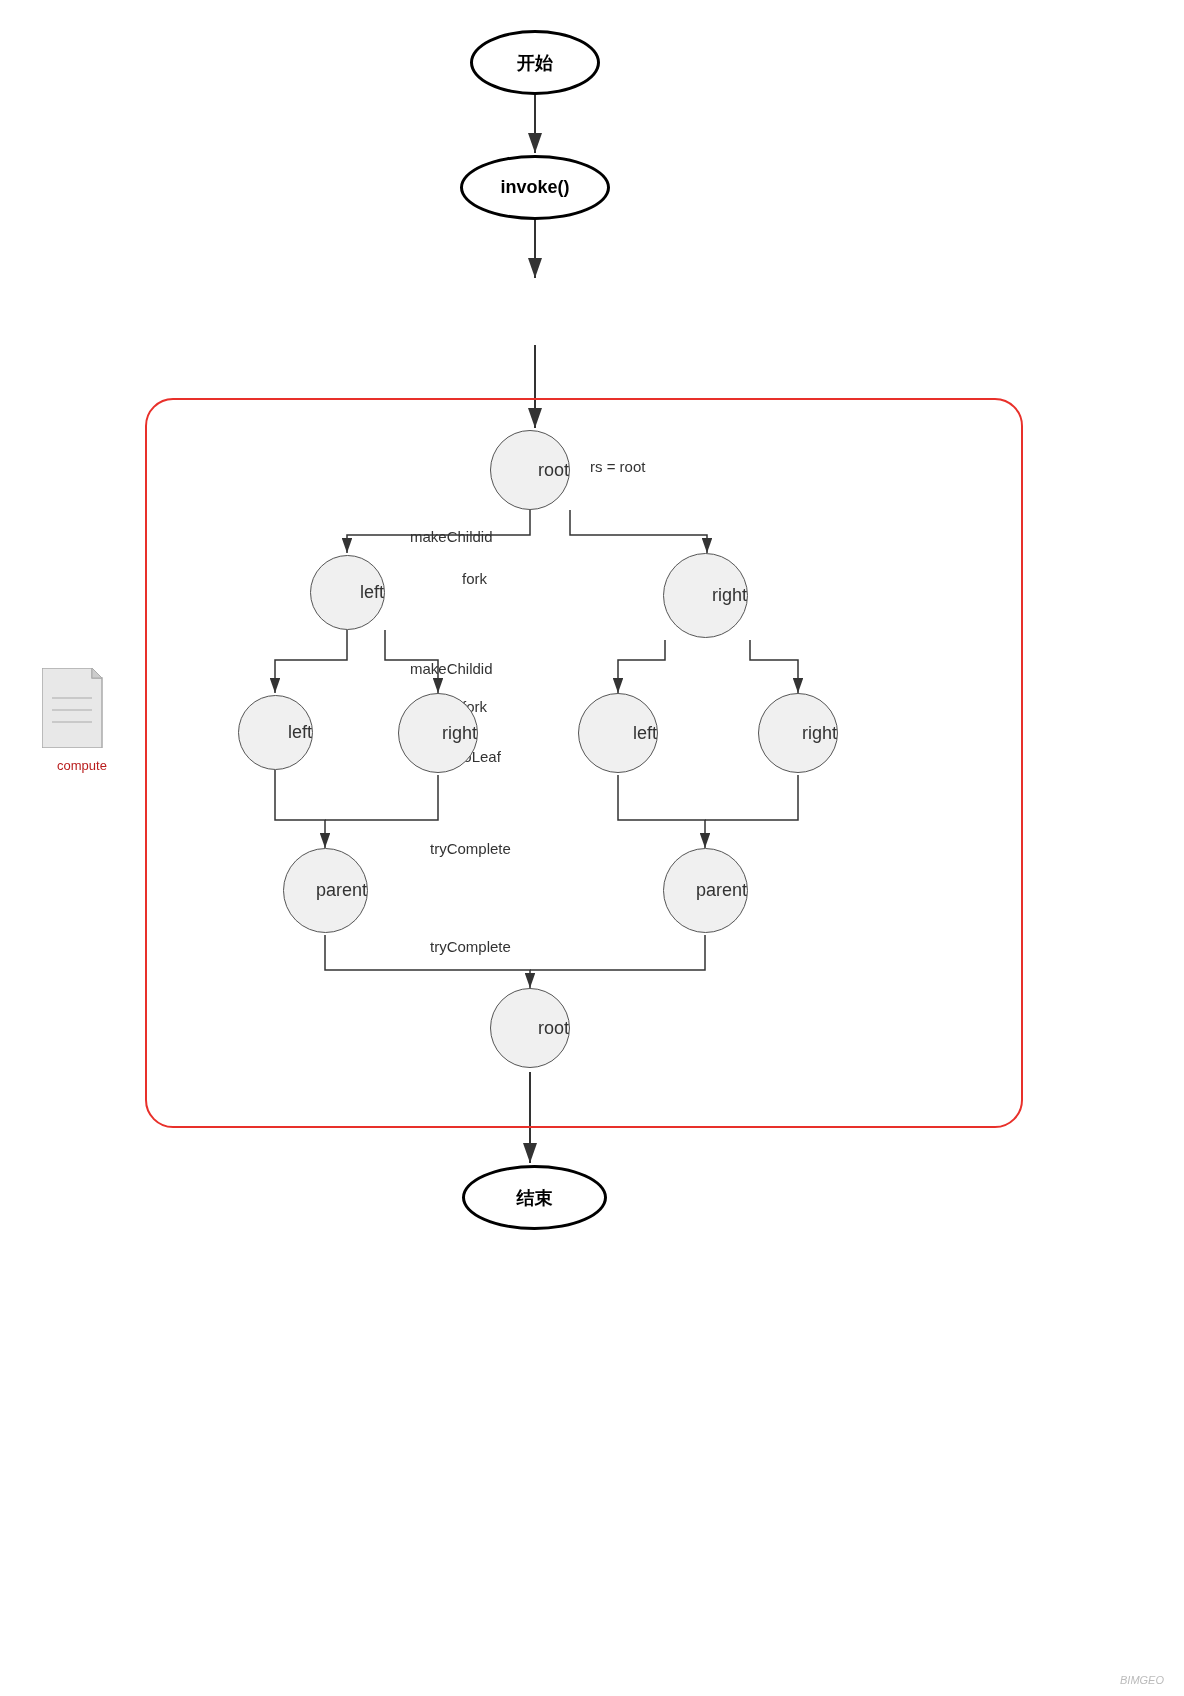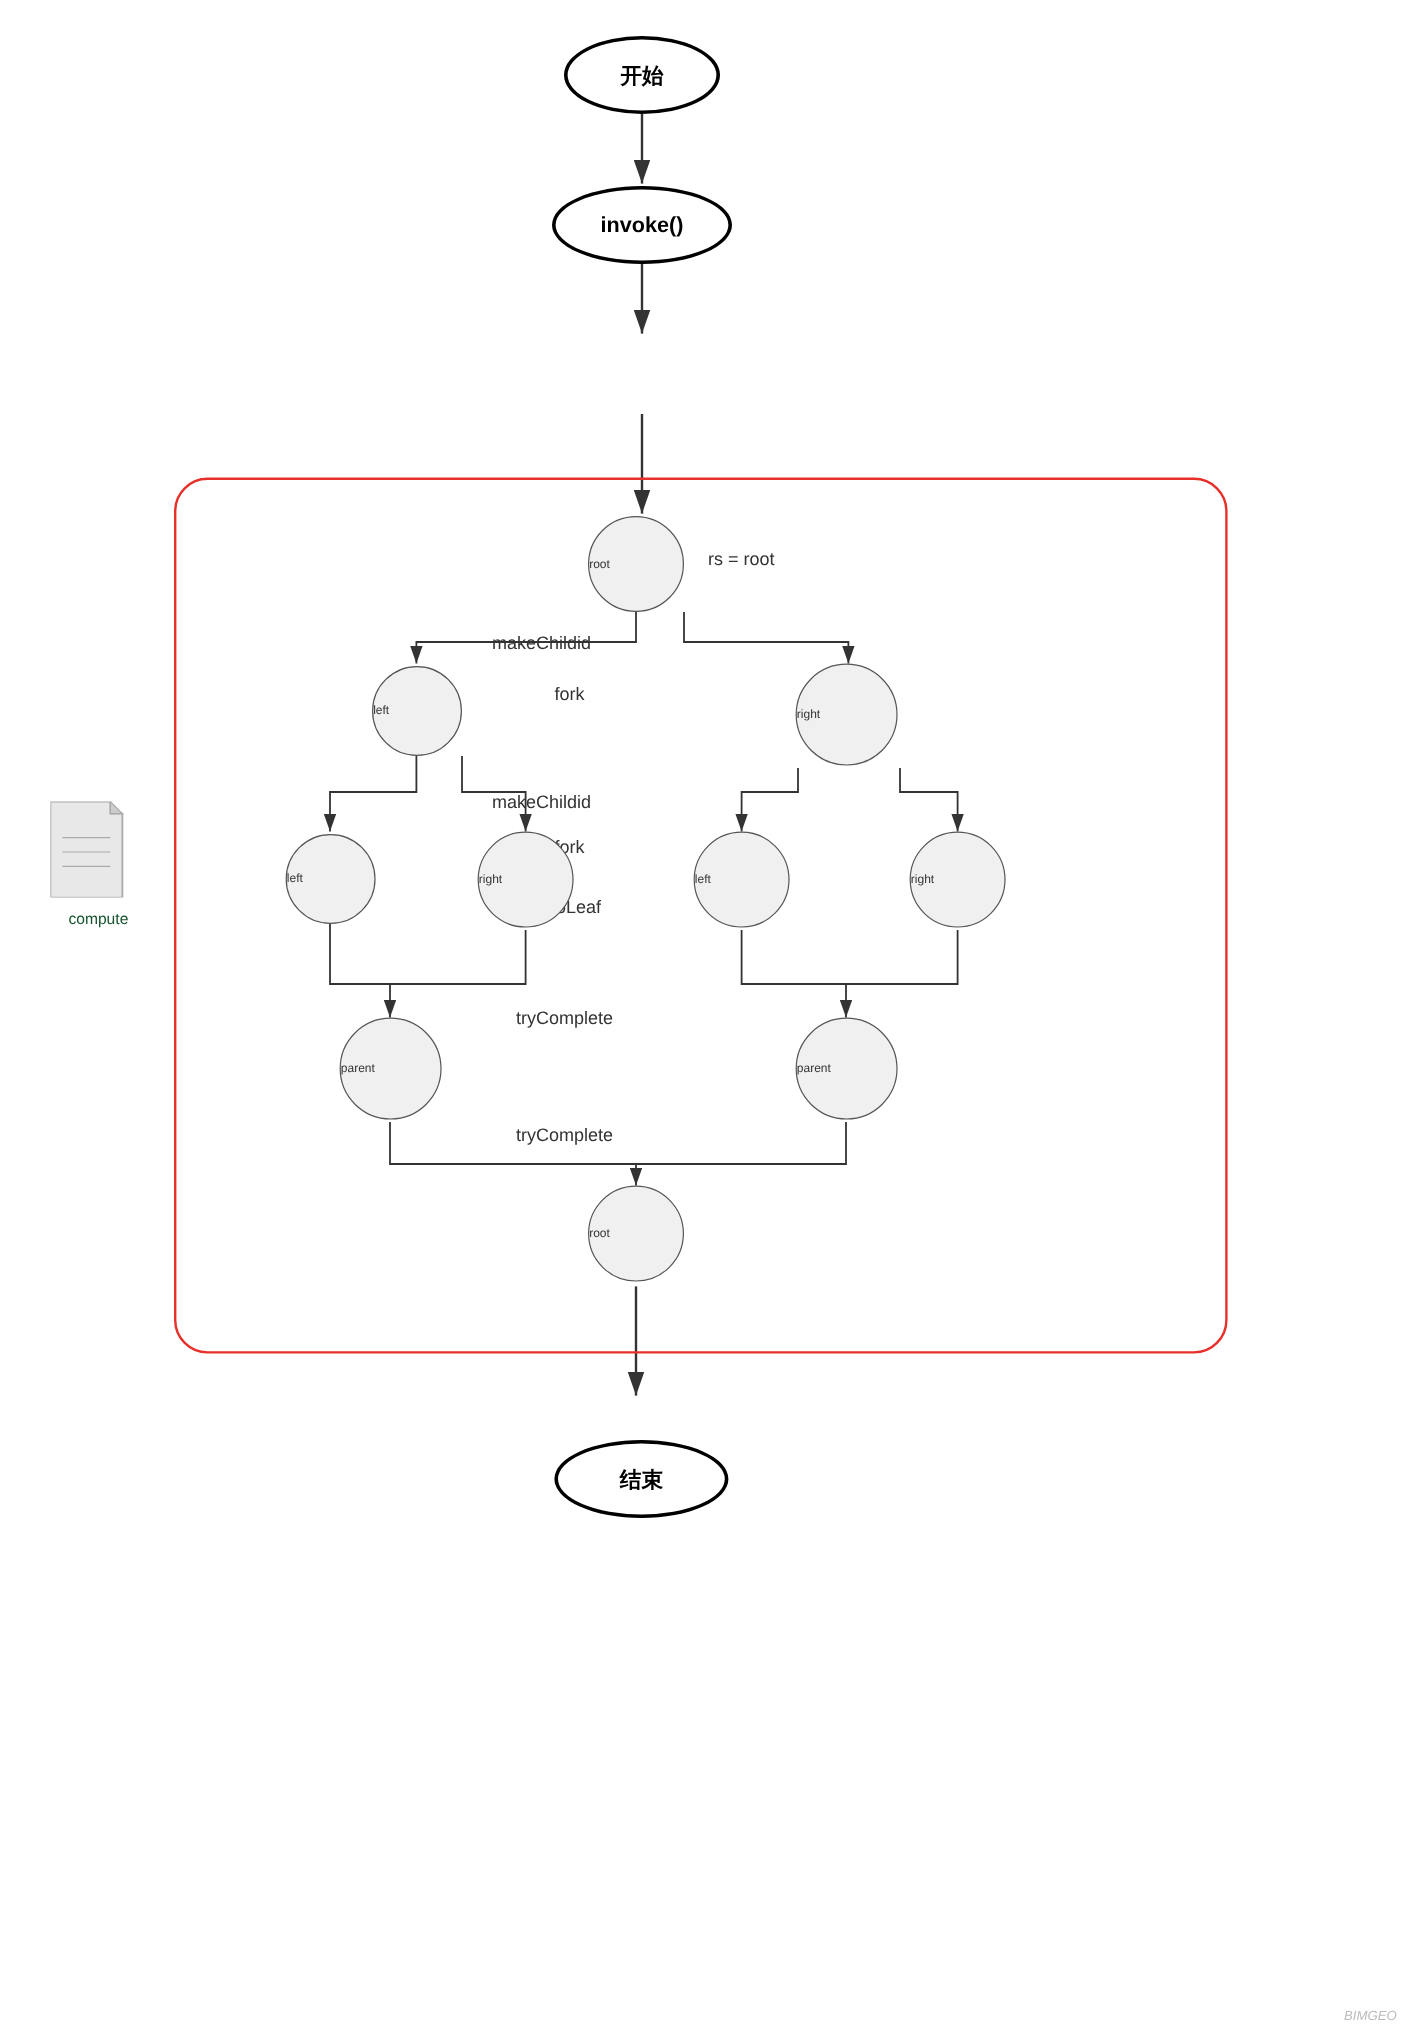--- a/index.html
+++ b/index.html
@@ -29,22 +29,22 @@
       font-weight: 600;
     }
     
     .node-circle {
       position: absolute;
       border: 1.5px solid #555;
       border-radius: 50%;
       background: #f0f0f0;
       display: flex;
       align-items: center;
-      justify-content: flex-start;
-      font-size: 10px;
+      justify-content: flex-end;
+      font-size: 18px;
       font-weight: 500;
       color: #333;
     }
     
     .label {
       position: absolute;
       font-size: 15px;
       color: #333;
       font-weight: 500;
       text-align: center;
@@ -61,21 +61,21 @@
       position: absolute;
       top: 0;
       left: 0;
       width: 1184px;
       height: 1696px;
       pointer-events: none;
     }
     .doc-label {
       position: absolute;
       font-size: 13px;
-      color: #14532d;
+      color: #b91c1c;
       text-align: center;
     }
   </style>
 </head>
 <body>
 
 <div class="diagram-container">
 
   <svg class="arrows-svg">
     <defs>
@@ -174,21 +174,21 @@
   <div class="node-circle" style="left:663px; top:848px; width:85px; height:85px;">
     <span>parent</span>
   </div>
 
   <div class="label" style="left:430px; top:938px;">tryComplete</div>
 
   <div class="node-circle" style="left:490px; top:988px; width:80px; height:80px;">
     <span>root</span>
   </div>
 
-  <div class="node-ellipse-bold" style="left:462px; top:1200px; width:145px; height:65px;">
+  <div class="node-ellipse-bold" style="left:462px; top:1165px; width:145px; height:65px;">
     <span>结束</span>
   </div>
 
   <div style="position:absolute; left:42px; top:668px; width:90px; height:100px;">
     <svg width="70" height="80" viewBox="0 0 70 80">
       <polygon points="0,0 50,0 50,10 60,10 60,80 0,80" fill="#e8e8e8" stroke="#aaa" stroke-width="1.5"></polygon>
       <polygon points="50,0 60,10 50,10" fill="#ccc" stroke="#aaa" stroke-width="1"></polygon>
       <line x1="10" y1="30" x2="50" y2="30" stroke="#aaa" stroke-width="1"></line>
       <line x1="10" y1="42" x2="50" y2="42" stroke="#aaa" stroke-width="1"></line>
       <line x1="10" y1="54" x2="50" y2="54" stroke="#aaa" stroke-width="1"></line>

